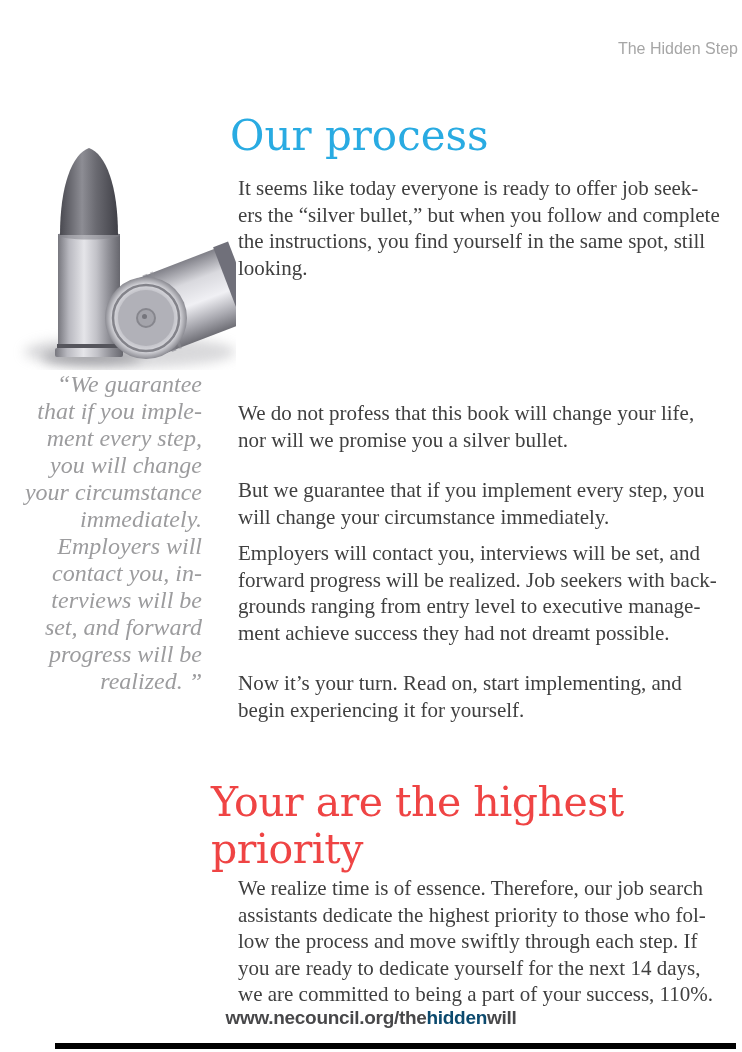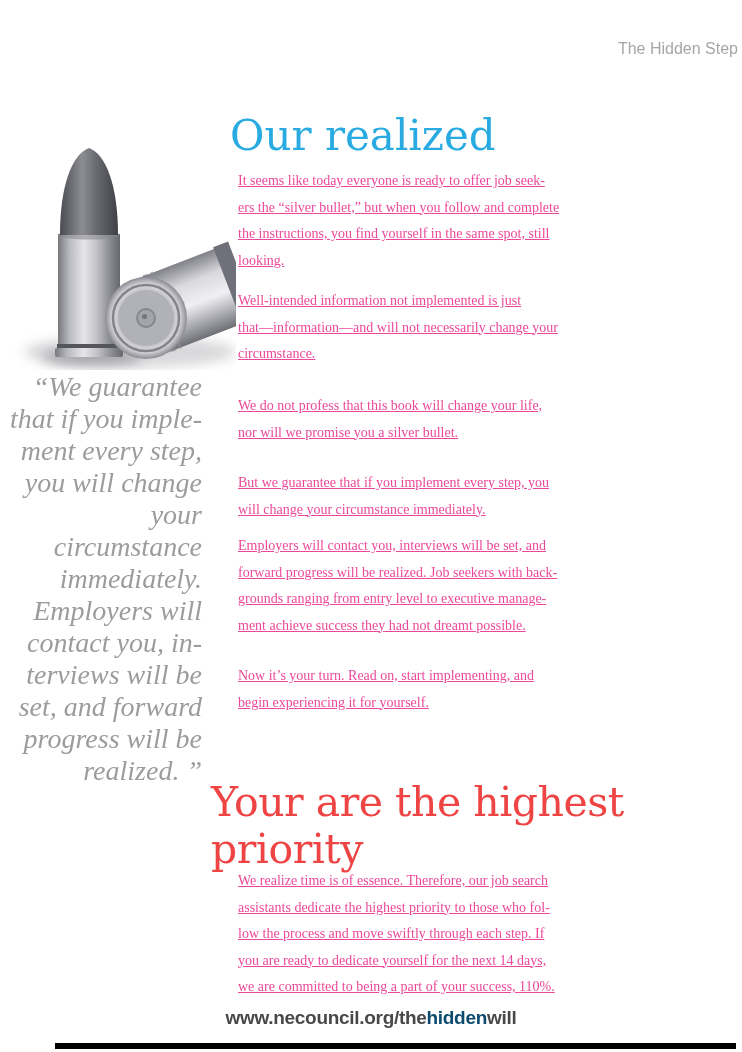--- a/index.html
+++ b/index.html
@@ -24,30 +24,29 @@
     font-family:"DejaVu Serif","Liberation Serif",serif;
   }
   .h2{
     position:absolute;left:211px;top:745px;
     font-size:41px;line-height:1.15;letter-spacing:-0.5px;
     color:#ef4444;font-weight:400;
     font-family:"DejaVu Serif","Liberation Serif",serif;
   }
   .body-par{
     position:absolute;left:238px;width:486px;
-    font-size:14px;line-height:26.5px;color:#ec4899;
+    font-size:21px;line-height:26.5px;color:#404040;
     white-space:pre-line;
-    text-decoration:underline;
   }
   .p1{top:154px;} .p2{top:274px;} .p3{top:379px;} .p4{top:456px;}
   .p5{top:519px;} .p6{top:649px;} .p7{top:854px;}
   .pull-quote{
     position:absolute;left:6px;top:371px;width:196px;
     text-align:right;font-style:italic;
-    font-size:28px;line-height:32px;color:#9c9c9e;
+    font-size:24px;line-height:27px;color:#9c9c9e;
     white-space:pre-line;
   }
   .bullets{
     position:absolute;left:8px;top:128px;width:228px;height:242px;
   }
   .footer-url{
     position:absolute;left:0;top:1007px;width:742px;
     text-align:center;
     font-family:"Liberation Sans", sans-serif;
     font-weight:700;font-size:19px;letter-spacing:-0.3px;
@@ -59,21 +58,21 @@
     background:#000000;
   }
 </style>
 </head>
 <body>
 
 <div class="page">
 
   <div class="running-head">The Hidden Step</div>
 
-  <h1 class="h1">Our realized</h1>
+  <h1 class="h1">Our process</h1>
 
   <svg class="bullets" viewBox="0 0 228 242" aria-hidden="true">
     <defs>
       <linearGradient id="bodyGrad" x1="0" y1="0" x2="1" y2="0">
         <stop offset="0" stop-color="#77777e"></stop>
         <stop offset="0.18" stop-color="#b9b9c0"></stop>
         <stop offset="0.42" stop-color="#e5e5e9"></stop>
         <stop offset="0.62" stop-color="#c2c2c8"></stop>
         <stop offset="0.82" stop-color="#8f8f96"></stop>
         <stop offset="1" stop-color="#66666d"></stop>
@@ -138,23 +137,20 @@
 contact you, in-
 terviews will be
 set, and forward
 progress will be
 realized. ”</div>
 
   <p class="body-par p1">It seems like today everyone is ready to offer job seek-
 ers the “silver bullet,” but when you follow and complete
 the instructions, you find yourself in the same spot, still
 looking.</p>
-  <p class="body-par p2">Well-intended information not implemented is just
-that—information—and will not necessarily change your
-circumstance.</p>
   <p class="body-par p3">We do not profess that this book will change your life,
 nor will we promise you a silver bullet.</p>
   <p class="body-par p5">Employers will contact you, interviews will be set, and
 forward progress will be realized. Job seekers with back-
 grounds ranging from entry level to executive manage-
 ment achieve success they had not dreamt possible.</p>
   <p class="body-par p4">But we guarantee that if you implement every step, you
 will change your circumstance immediately.</p>
   <p class="body-par p6">Now it’s your turn. Read on, start implementing, and
 begin experiencing it for yourself.</p>

